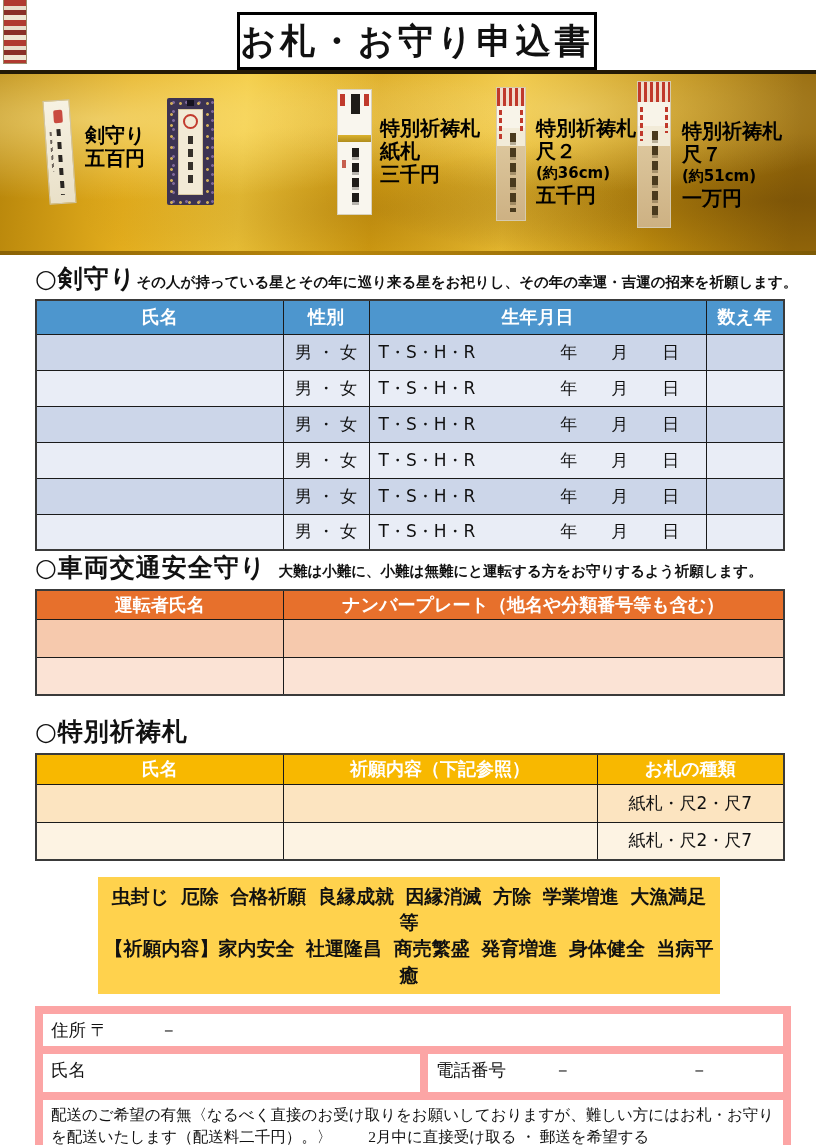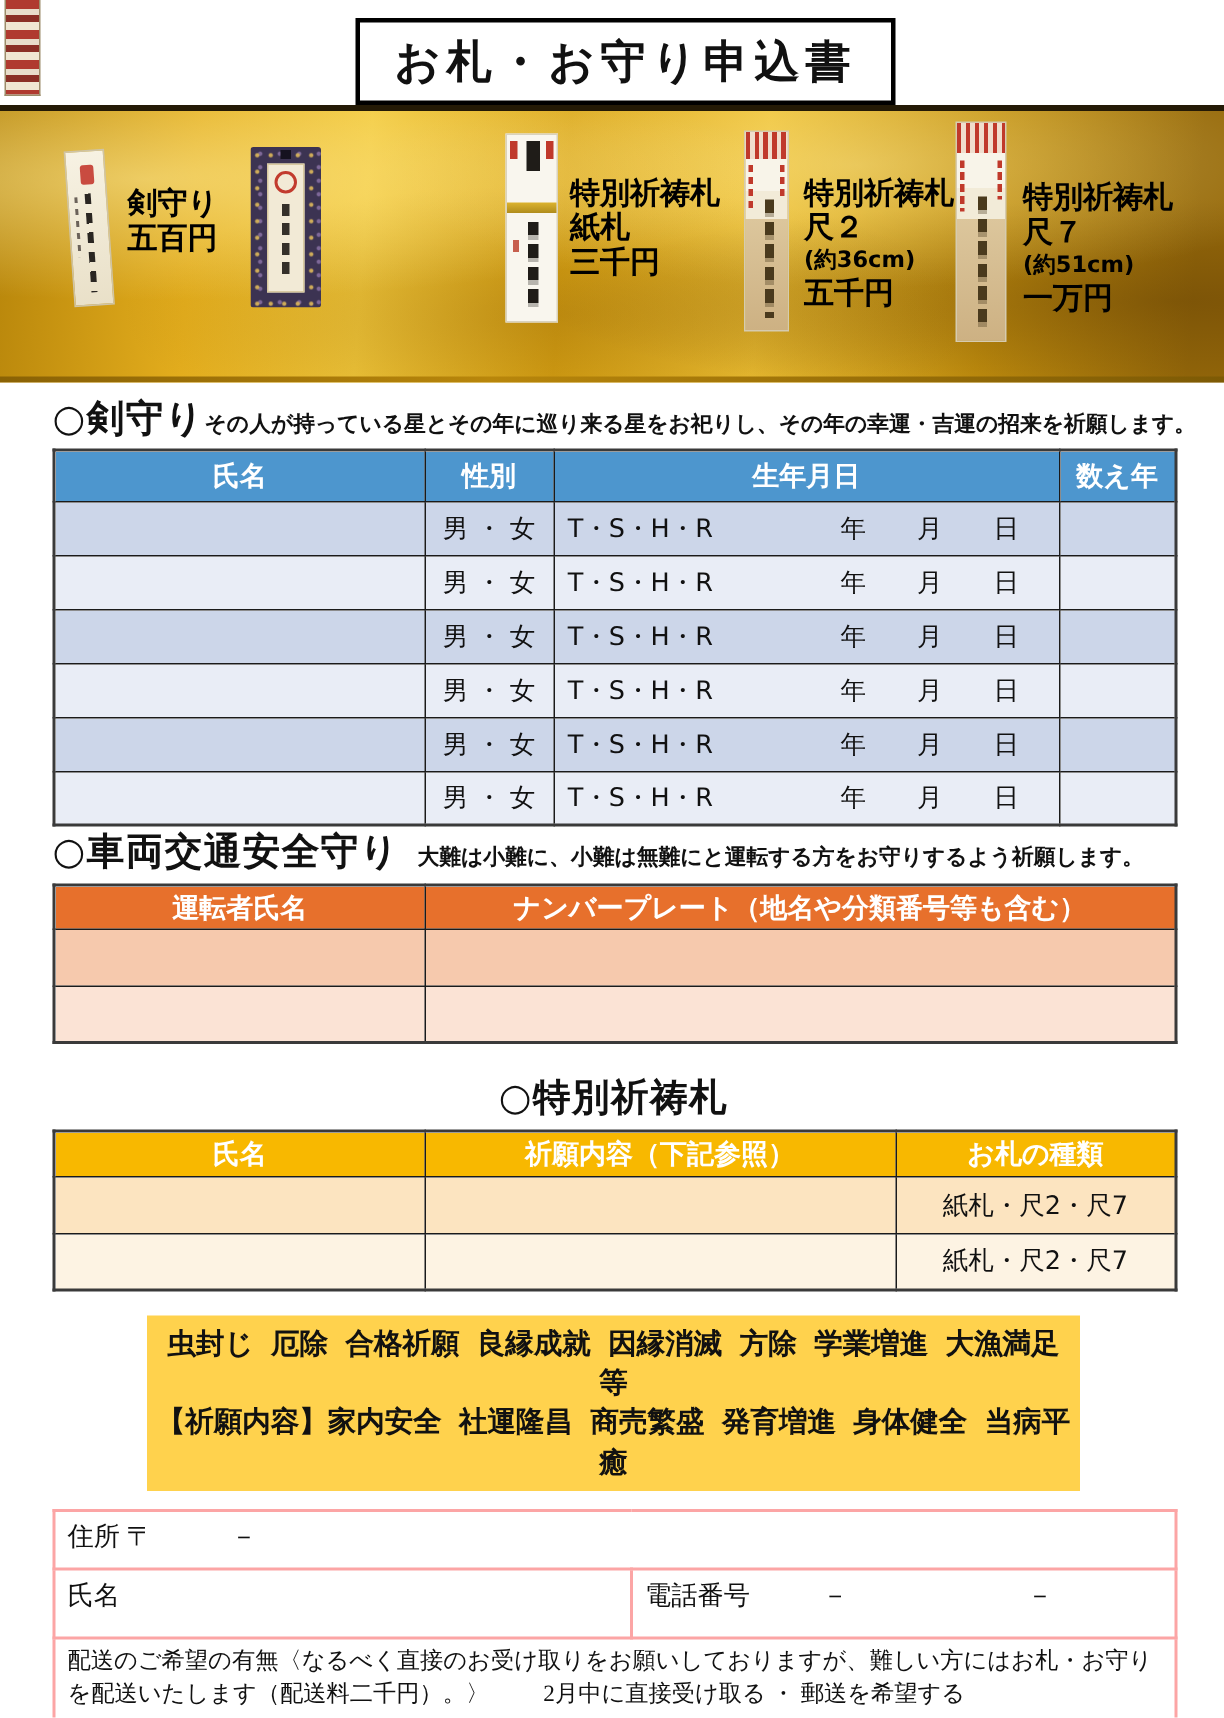--- a/index.html
+++ b/index.html
@@ -10,21 +10,21 @@
     font-family: "DejaVu Sans", "Liberation Sans", sans-serif;
   }
   .page { position: relative; width: 816px; height: 1145px; }
 
   
   .header { position: relative; height: 70px; background: #fff; }
   .title-box {
     position: absolute; left: 237px; top: 12px; width: 360px; height: 58px;
     border: 3px solid #000; background: #fff;
     display: flex; align-items: center; justify-content: center;
-    font-size: 30px; font-weight: bold; letter-spacing: 4px; white-space: nowrap;
+    font-size: 35px; font-weight: bold; letter-spacing: 4px; white-space: nowrap;
   }
   .corner-amulet {
     position: absolute; left: 3px; top: 0; width: 24px; height: 64px;
     background:
       repeating-linear-gradient(180deg, #b03a30 0 6px, #e8ddcb 6px 10px, #8a2f26 10px 15px, #efe6d2 15px 20px);
     border: 1px solid #9c8c6a; border-top: none;
   }
 
   
   .banner {
@@ -100,21 +100,21 @@
         background: repeating-linear-gradient(180deg, #4a3a1d 0 9px, rgba(74,58,29,.35) 9px 12px, transparent 12px 15px); }
 
   
   .content { padding: 0 33px 16px 35px; }
   .sec-head { display: flex; align-items: flex-end; white-space: nowrap; }
   .sec-title { font-size: 25px; font-weight: bold; letter-spacing: 1px; }
   .sec-desc { font-size: 14.5px; font-weight: bold; padding-bottom: 3px; }
   .sec1 .sec-head { margin-top: 7px; margin-bottom: 4px; }
   .sec2 .sec-head { margin-bottom: 5px; }
   .sec2 .sec-desc { margin-left: 12px; }
-  .sec3 .sec-head { margin-top: 19px; margin-bottom: 5px; justify-content: center; }
+  .sec3 .sec-head { margin-top: 19px; margin-bottom: 5px; }
   .sec3 .sec-desc { margin-left: 28px; }
 
   table { border-collapse: collapse; width: 748px; table-layout: fixed; }
   th, td { border: 1px solid #1a1a1a; overflow: hidden; }
   table.boxed { border: 2px solid #3a3a3a; }
   th { font-weight: bold; color: #fff; font-size: 18px; }
 
   .t-blue th { background: #4d96ce; height: 34px; }
   .t-blue td { height: 36px; font-size: 17px; }
   .t-blue tr.r-odd td { background: #ccd6e9; }
@@ -133,21 +133,21 @@
   .t-gold tr.r-even td { background: #fdf3e3; }
   .c-type { text-align: center; }
 
   .prayer-box {
     width: 622px; margin: 16px auto 12px; padding: 6px 4px;
     background: #ffd24d; text-align: center;
     font-size: 19px; font-weight: bold; line-height: 1.38; word-spacing: 5px;
   }
 
   .t-contact { font-family: "Liberation Serif", "DejaVu Serif", serif; font-size: 17.5px; }
-  .t-contact td { border: 2px solid #fca5a5; padding: 4px 8px; background: #fff; vertical-align: top; }
+  .t-contact td { border: 8px solid #fca5a5; padding: 4px 8px; background: #fff; vertical-align: top; }
   .t-contact .r1 td { height: 39px; }
   .t-contact .r2 td { height: 46px; }
   .t-contact .r3 td { height: 52px; }
   .addr-val { margin-left: 52px; }
   .phone-val { margin-left: 48px; letter-spacing: 2px; }
   .deliv { font-size: 15.5px; line-height: 1.45; }
   .deliv-opts { margin-left: 36px; white-space: nowrap; }
 </style>
 </head>
 <body>

